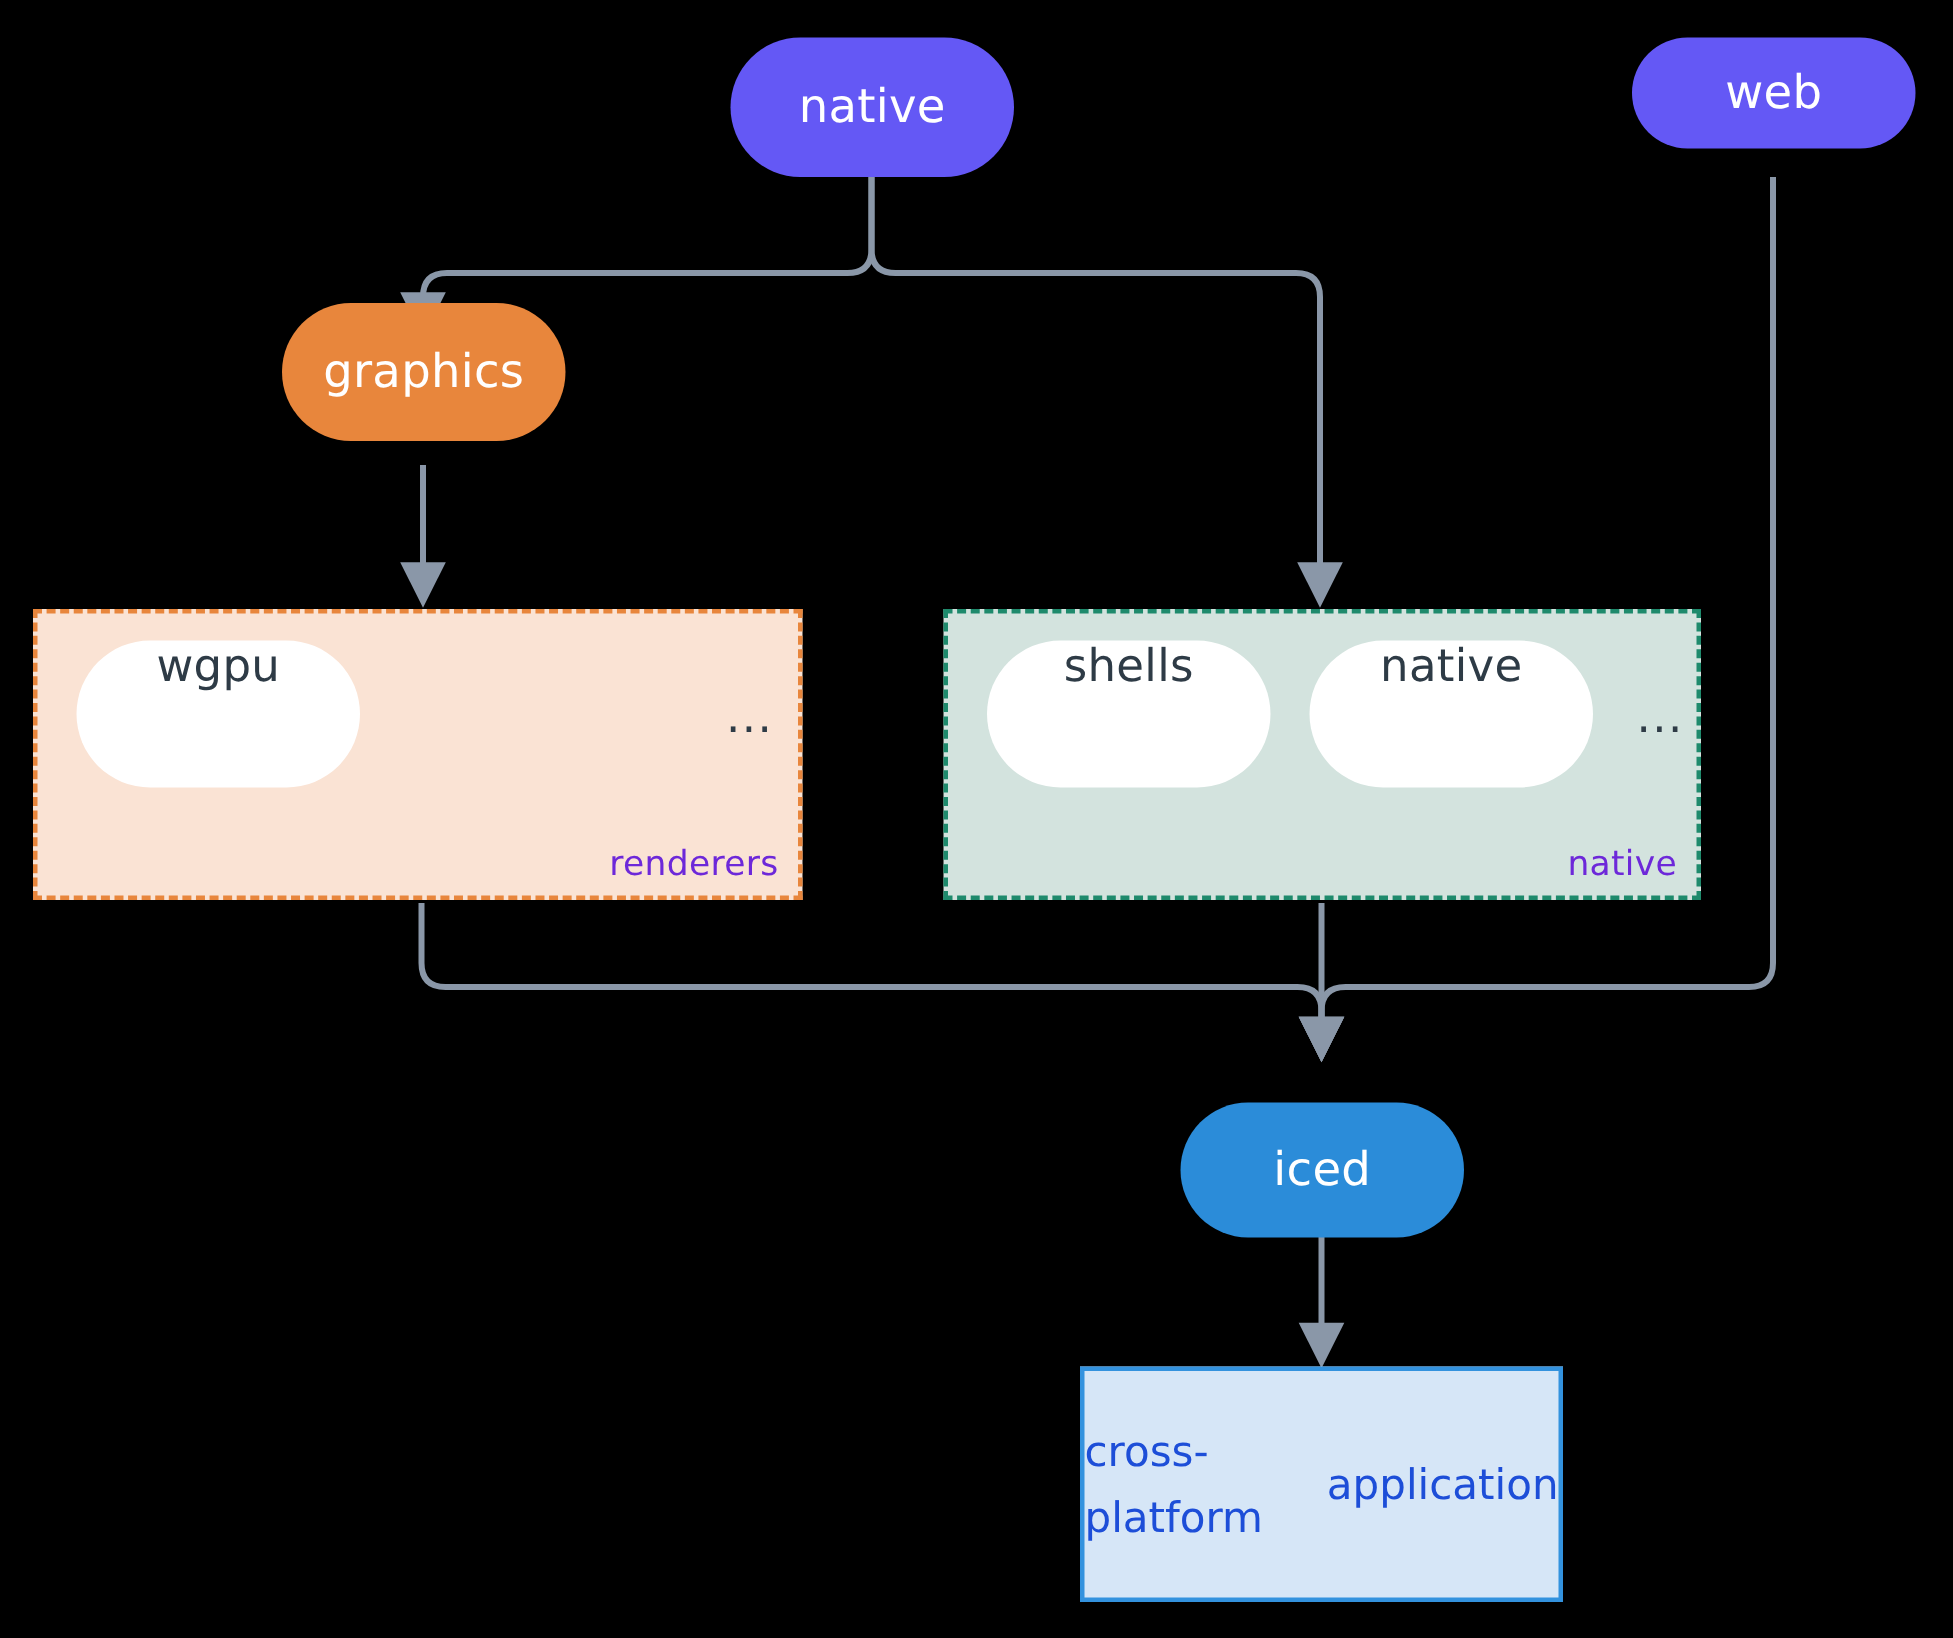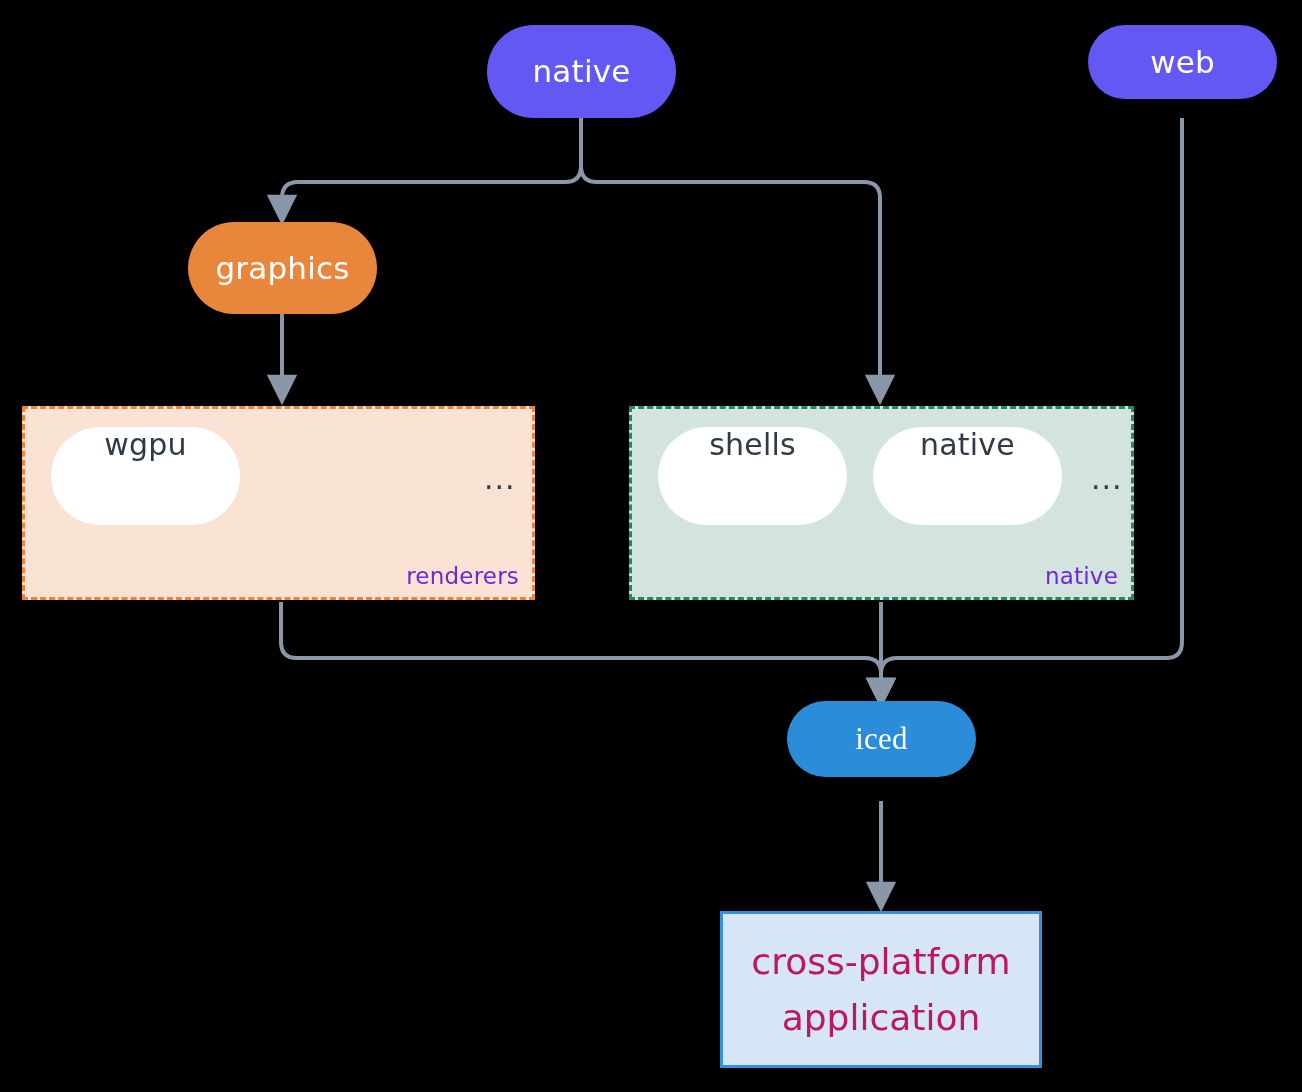--- a/index.html
+++ b/index.html
@@ -44,27 +44,26 @@
   }
   #node-native {
     left: 487px; top: 25px; width: 189px; height: 93px;
     background: #6458F5;
   }
   #node-web {
     left: 1088px; top: 25px; width: 189px; height: 74px;
     background: #6458F5;
   }
   #node-graphics {
-    left: 188px; top: 222px; width: 189px; height: 92px;
+    left: 188px; top: 202px; width: 189px; height: 92px;
     background: #E8863C;
   }
   #node-iced {
-    left: 787px; top: 701px; width: 189px; height: 76px;
+    left: 787px; top: 735px; width: 189px; height: 90px;
     background: #2B8CD9;
-    font-family: Liberation Serif, serif;
   }
 
   
   .cluster {
     position: absolute;
     box-sizing: border-box;
     border-width: 3px;
     border-style: dashed;
   }
   #cluster-renderers {
@@ -106,23 +105,23 @@
     font-size: 30px;
     color: #2E3B46;
     letter-spacing: 1px;
   }
 
   
   #node-application {
     left: 720px; top: 911px; width: 322px; height: 157px;
     background: #D6E6F7;
     border: 3px solid #3392DE;
-    color: #be185d;
-    font-size: 36px;
-    flex-direction: column;
+    color: #1d4ed8;
+    font-size: 28px;
+    flex-direction: row;
     line-height: 1.55;
   }
 </style>
 </head>
 <body>
 
 <div id="canvas">
 
   <svg id="edges" viewBox="0 0 1302 1092">
     <defs>

